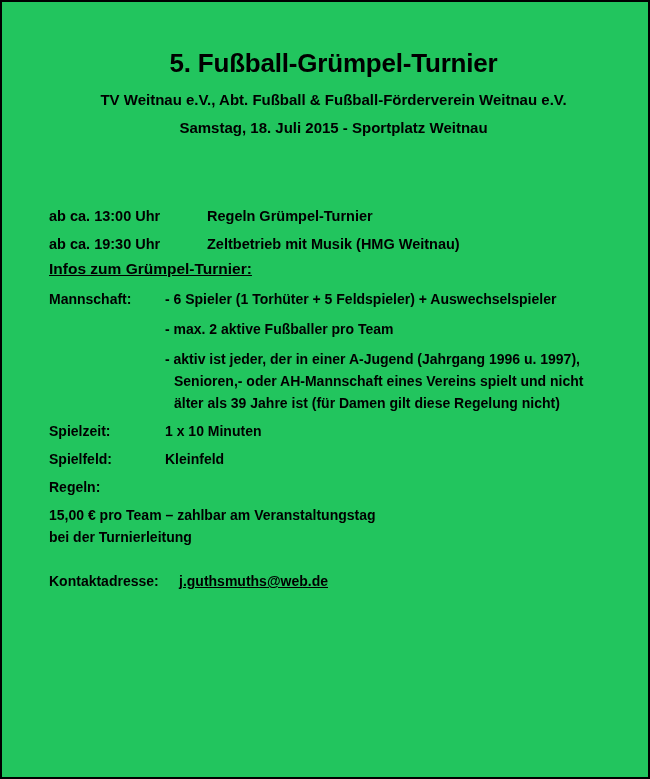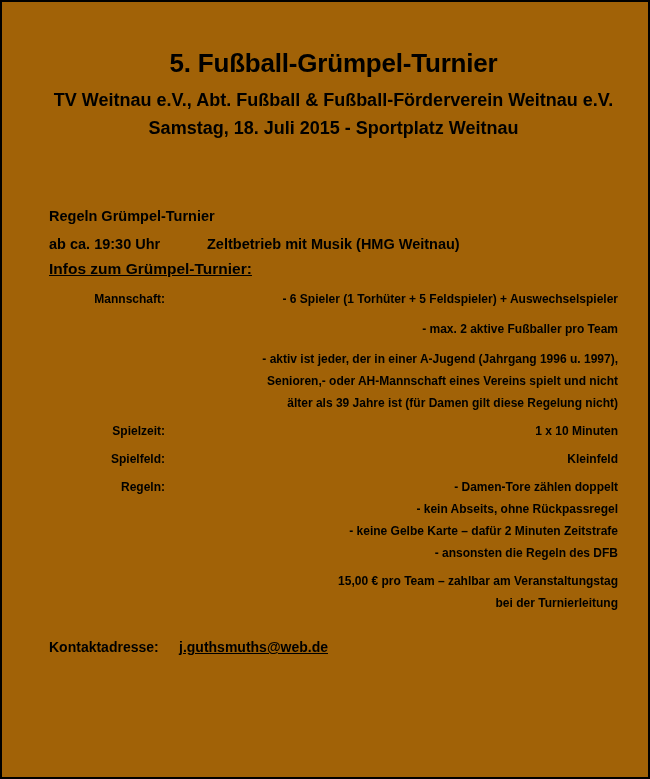--- a/index.html
+++ b/index.html
@@ -2,55 +2,55 @@
 <html lang="de"><head>
 <meta charset="utf-8">
 <style>
   html, body { margin: 0; padding: 0; background: #ffffff; }
   .page {
     position: relative;
     width: 650px;
     height: 779px;
     box-sizing: border-box;
     border: 2px solid #000000;
-    background: #a16207;
+    background: #22c55e;
     font-family: "Liberation Sans", sans-serif;
     font-weight: bold;
     color: #000000;
     overflow: hidden;
   }
   .content { padding: 0 30px 0 47px; }
 
   .title {
     margin-top: 44px;
     text-align: center;
     font-size: 26px;
     line-height: 34px;
     letter-spacing: -0.2px;
   }
   .subtitle {
     text-align: center;
-    font-size: 18px;
+    font-size: 15px;
     line-height: 20px;
   }
   .subtitle.org  { margin-top: 10px; }
   .subtitle.date { margin-top: 8px; }
 
   .schedule { margin-top: 64px; font-size: 14.5px; }
   .sched-row { display: flex; line-height: 28px; }
   .sched-time { width: 158px; flex-shrink: 0; }
   .sched-event { white-space: nowrap; }
 
   .infos-heading {
     font-size: 15.5px;
     line-height: 22px;
     text-decoration: underline;
   }
 
-  .info-rows { margin-top: 8px; font-size: 12px; text-align: right; }
+  .info-rows { margin-top: 8px; font-size: 14px; }
   .info-row { display: flex; margin-bottom: 6px; }
   .info-label { width: 116px; flex-shrink: 0; line-height: 22px; }
   .info-content { flex: 1; min-width: 0; }
   .para { margin: 0 0 8px 0; }
   .para:last-child { margin-bottom: 0; }
   .line {
     line-height: 22px;
     white-space: nowrap;
     padding-left: 9px;
     text-indent: -9px;
@@ -71,20 +71,21 @@
 
 <div class="page">
   <div class="content">
 
     <div class="title">5. Fußball-Grümpel-Turnier</div>
     <div class="subtitle org">TV Weitnau e.V., Abt. Fußball &amp; Fußball-Förderverein Weitnau e.V.</div>
     <div class="subtitle date">Samstag, 18. Juli 2015 - Sportplatz Weitnau</div>
 
     <div class="schedule">
       <div class="sched-row">
+        <div class="sched-time">ab ca. 13:00 Uhr</div>
         <div class="sched-event">Regeln Grümpel-Turnier</div>
       </div>
       <div class="sched-row">
         <div class="sched-time">ab ca. 19:30 Uhr</div>
         <div class="sched-event">Zeltbetrieb mit Musik (HMG Weitnau)</div>
       </div>
     </div>
 
     <div class="infos-heading">Infos zum Grümpel-Turnier:</div>
 
@@ -116,26 +117,20 @@
 
       <div class="info-row">
         <div class="info-label">Spielfeld:</div>
         <div class="info-content">
           <div class="line">Kleinfeld</div>
         </div>
       </div>
 
       <div class="info-row">
         <div class="info-label">Regeln:</div>
-        <div class="info-content">
-          <div class="line">- Damen-Tore zählen doppelt</div>
-          <div class="line">- kein Abseits, ohne Rückpassregel</div>
-          <div class="line">- keine Gelbe Karte – dafür 2 Minuten Zeitstrafe</div>
-          <div class="line">- ansonsten die Regeln des DFB</div>
-        </div>
       </div>
 
       <div class="info-row">
         <div class="info-content">
           <div class="line">15,00 € pro Team – zahlbar am Veranstaltungstag</div>
           <div class="line cont" style="padding-left:0">bei der Turnierleitung</div>
         </div>
       </div>
 
     </div>

